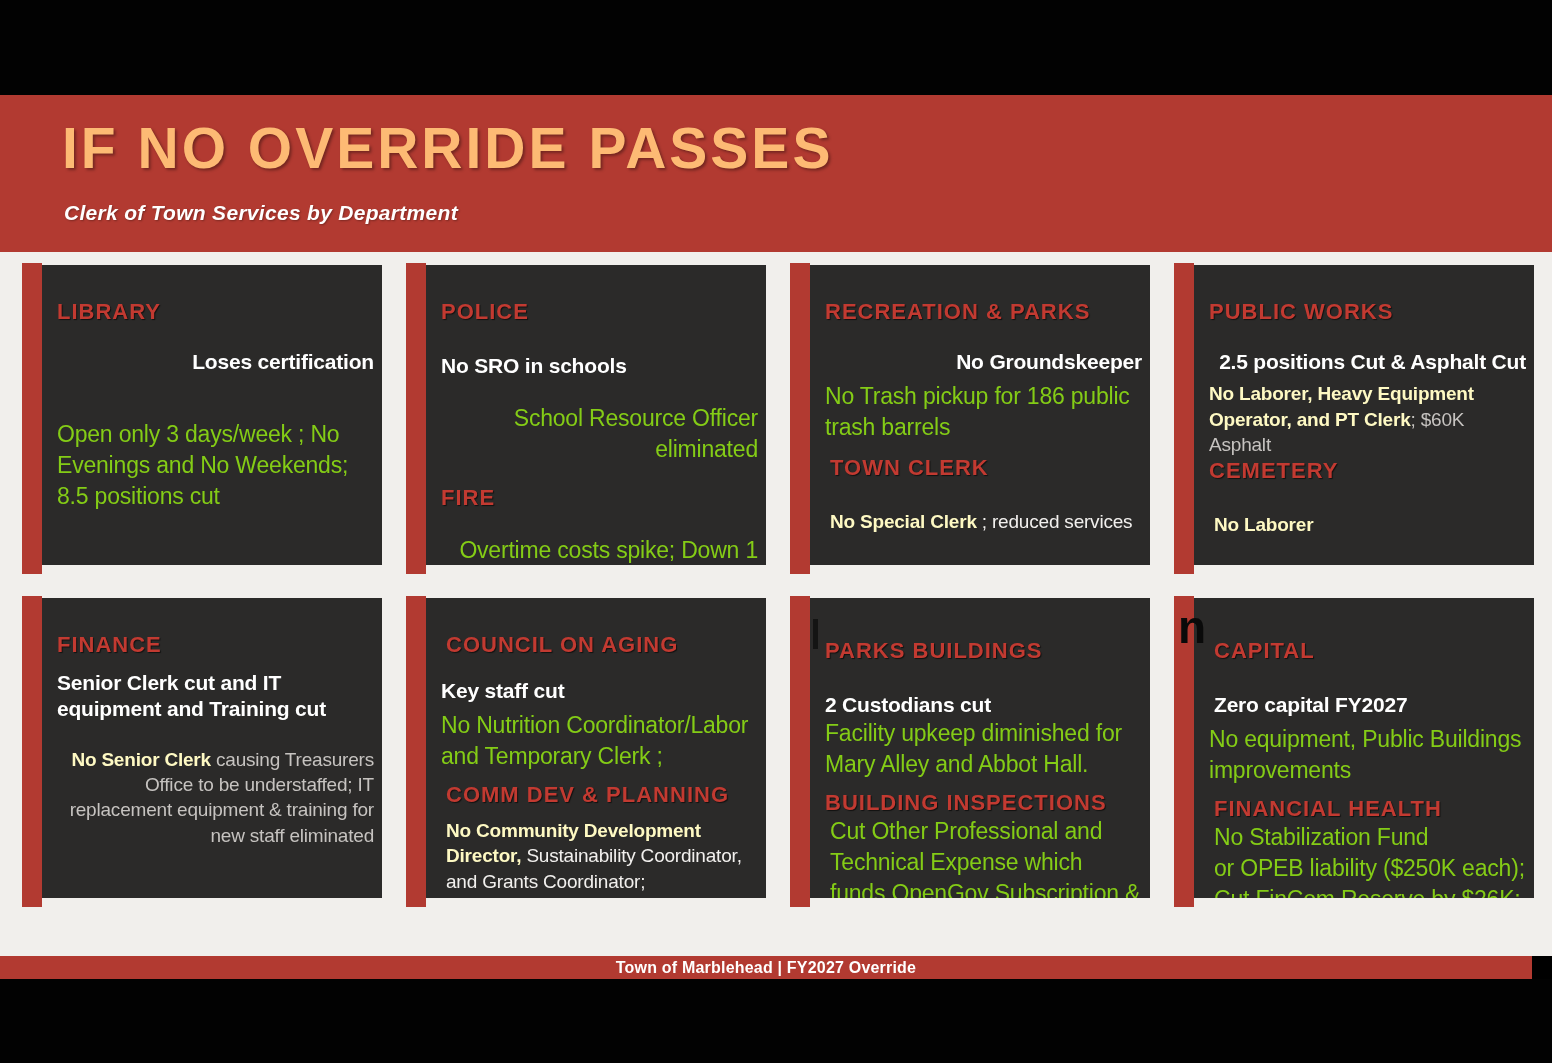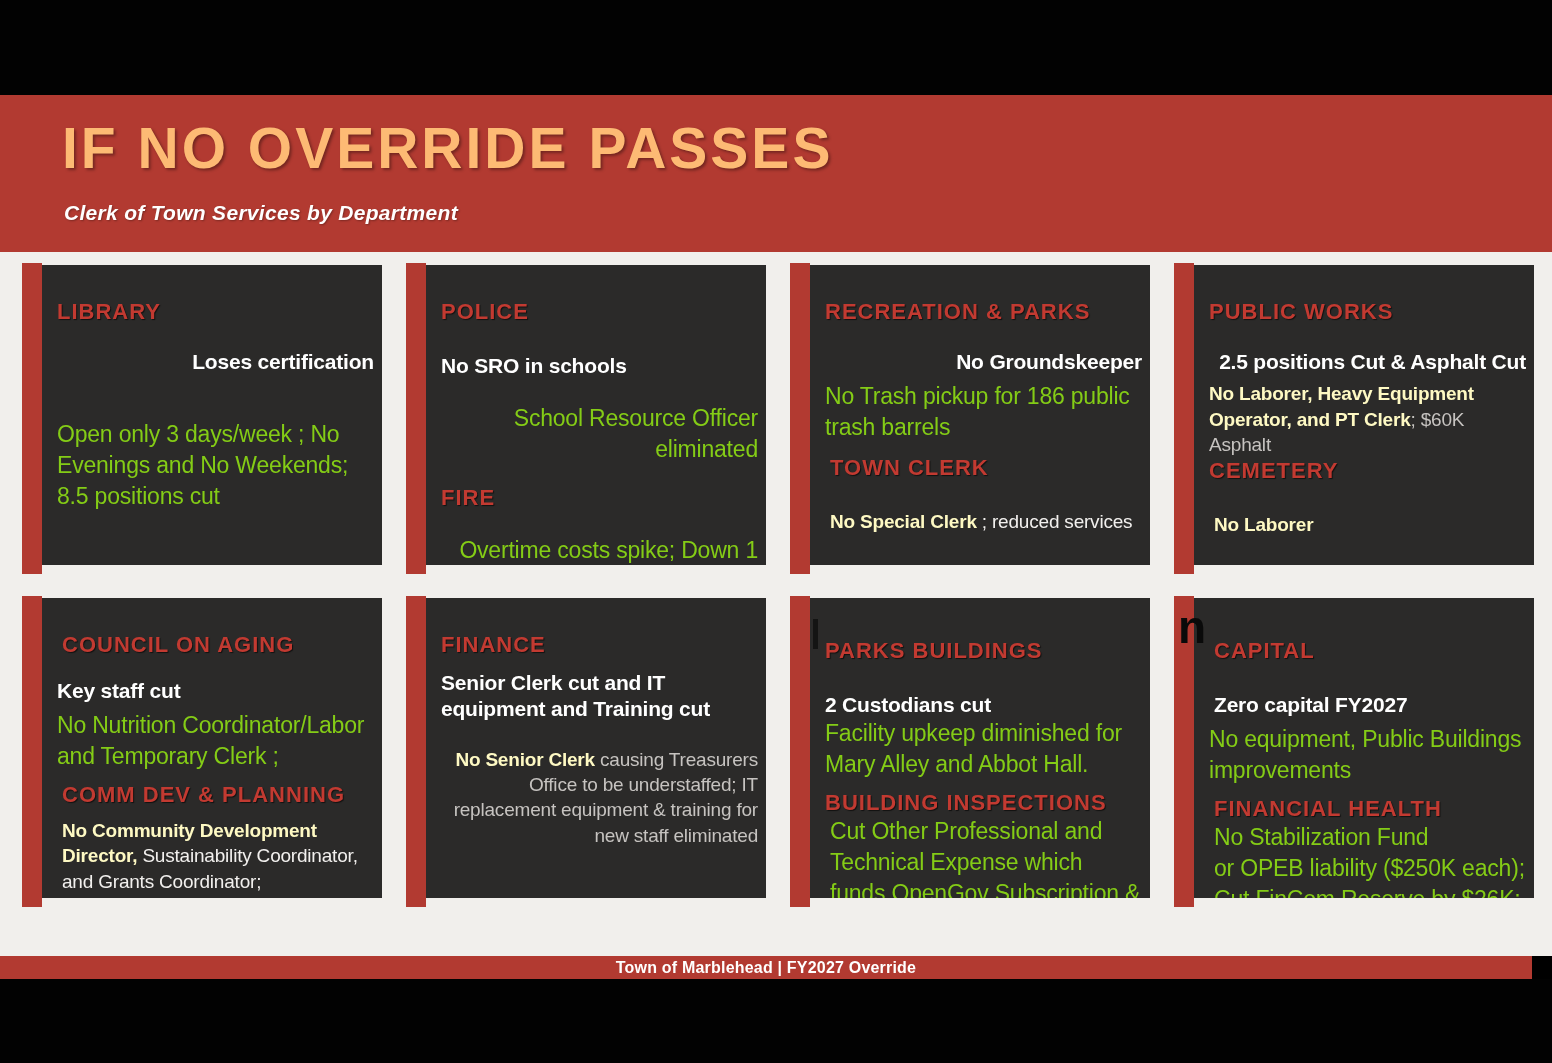--- a/index.html
+++ b/index.html
@@ -114,34 +114,34 @@
           <div class="headline mt24">2.5 positions Cut &amp; Asphalt Cut</div>
           <div class="mixed-line mt6"><span class="seg-bold">No Laborer, Heavy Equipment Operator, and PT Clerk</span><span class="seg-gray">; $60K Asphalt</span></div>
           <div class="card-title mt16">CEMETERY</div>
           <div class="mixed-line mt28 indent"><span class="seg-bold">No Laborer</span></div>
         </div>
       </div>
 
       <div class="card">
         <div class="accent-bar"></div>
         <div class="card-body">
-          <div class="card-title indent">COUNCIL ON AGING</div>
-          <div class="headline mt20">Key staff cut</div>
-          <div class="body-text mt6">No Nutrition Coordinator/Labor and Temporary Clerk ;</div>
-          <div class="card-title mt10 indent">COMM DEV &amp; PLANNING</div>
-          <div class="mixed-line mt10 indent"><span class="seg-bold">No Community Development Director,</span><span class="seg-white"> Sustainability Coordinator, and Grants Coordinator;</span></div>
+          <div class="card-title">FINANCE</div>
+          <div class="headline mt12">Senior Clerk cut and IT equipment and Training cut</div>
+          <div class="mixed-line mt24"><span class="seg-bold">No Senior Clerk</span><span class="seg-gray"> causing Treasurers Office to be understaffed; IT replacement equipment &amp; training for new staff eliminated</span></div>
         </div>
       </div>
 
       <div class="card">
         <div class="accent-bar"></div>
         <div class="card-body">
-          <div class="card-title">FINANCE</div>
-          <div class="headline mt12">Senior Clerk cut and IT equipment and Training cut</div>
-          <div class="mixed-line mt24"><span class="seg-bold">No Senior Clerk</span><span class="seg-gray"> causing Treasurers Office to be understaffed; IT replacement equipment &amp; training for new staff eliminated</span></div>
+          <div class="card-title indent">COUNCIL ON AGING</div>
+          <div class="headline mt20">Key staff cut</div>
+          <div class="body-text mt6">No Nutrition Coordinator/Labor and Temporary Clerk ;</div>
+          <div class="card-title mt10 indent">COMM DEV &amp; PLANNING</div>
+          <div class="mixed-line mt10 indent"><span class="seg-bold">No Community Development Director,</span><span class="seg-white"> Sustainability Coordinator, and Grants Coordinator;</span></div>
         </div>
       </div>
 
       <div class="card">
         <div class="accent-bar"></div>
         <div class="card-body">
           <div class="card-title mt6">PARKS BUILDINGS</div>
           <div class="headline mt28">2 Custodians cut</div>
           <div class="body-text">Facility upkeep diminished for Mary Alley and Abbot Hall.</div>
           <div class="card-title mt10">BUILDING INSPECTIONS</div>

